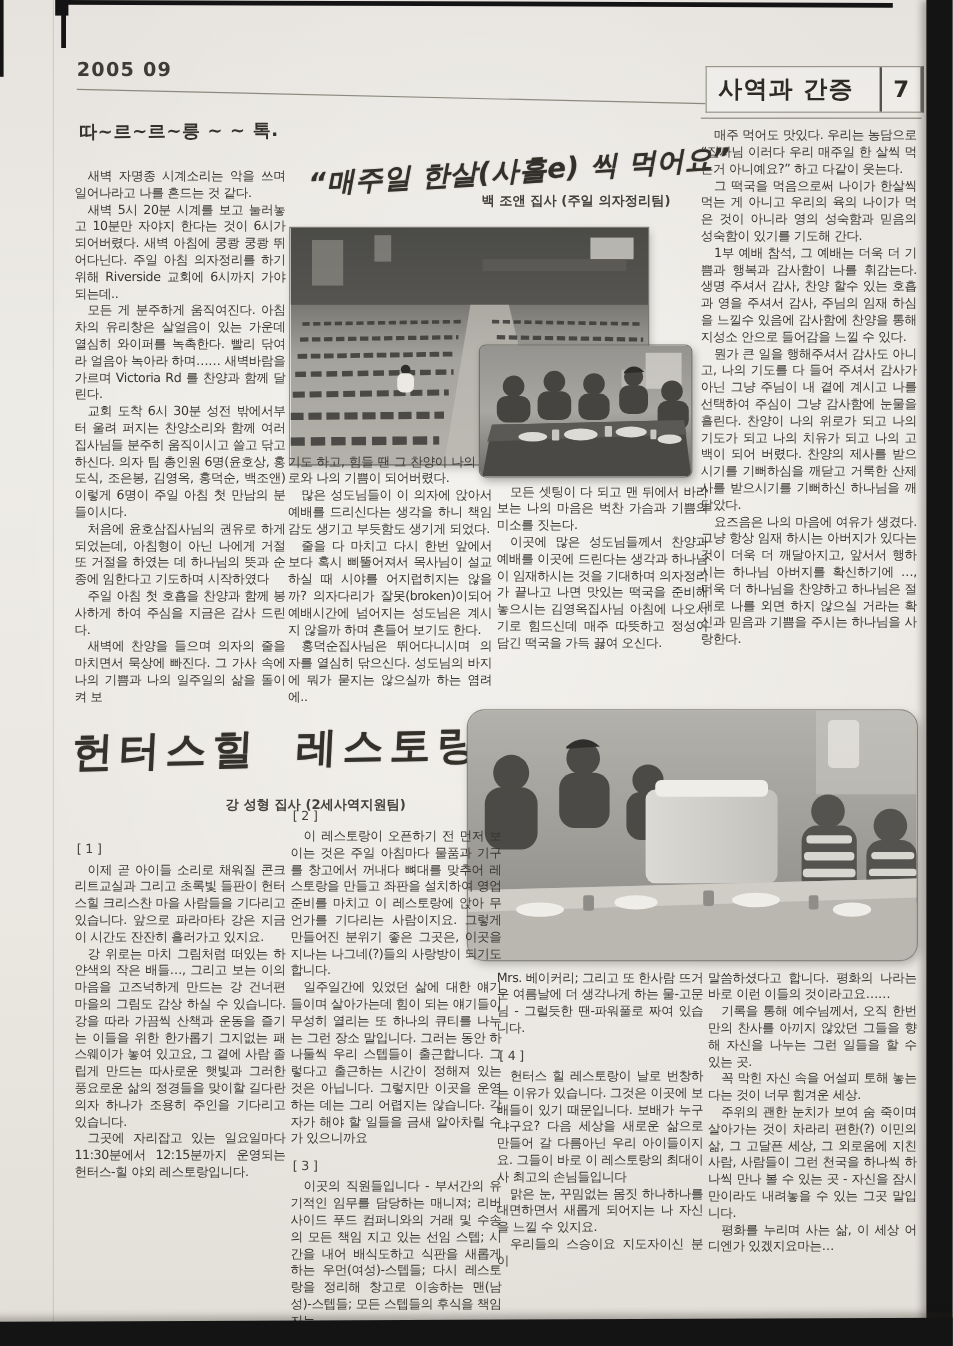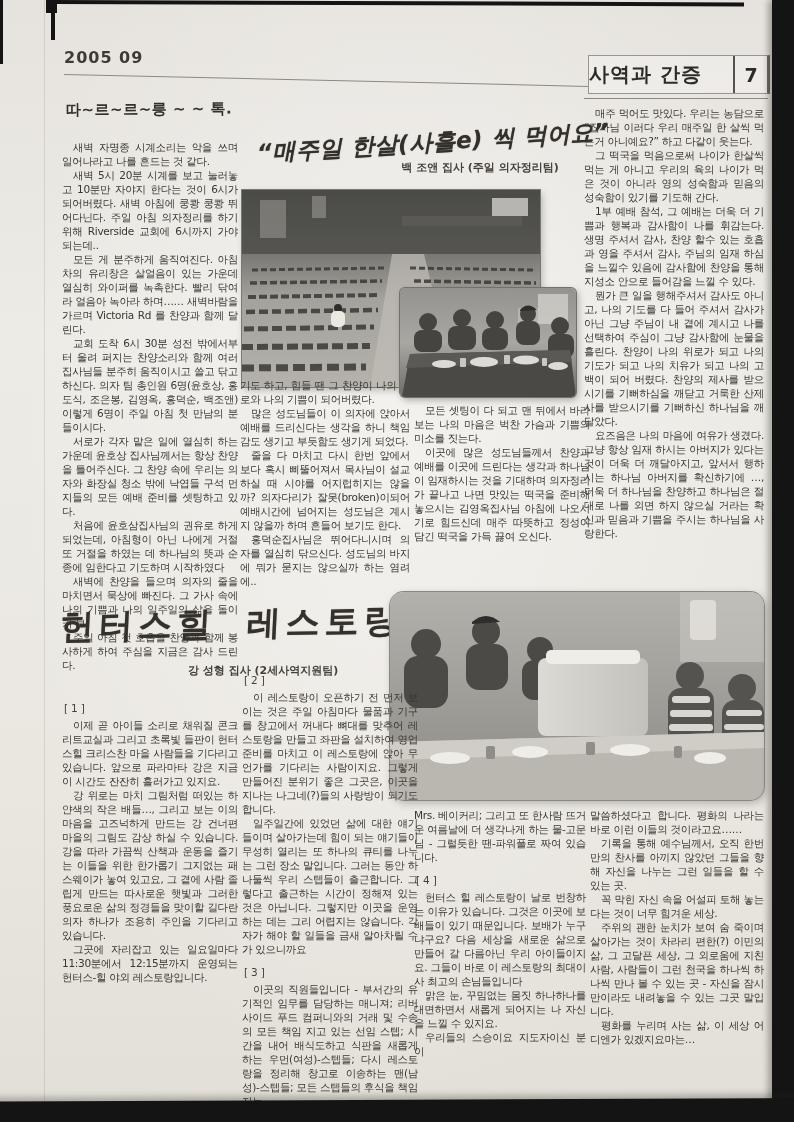--- a/index.html
+++ b/index.html
@@ -15,21 +15,21 @@
   .edge-right{right:0;top:0;width:22px;height:100%;box-shadow:-4px 0 6px rgba(40,35,30,.35);}
   .edge-bottom{left:-10px;bottom:0;width:820px;height:24px;transform:rotate(-.25deg);transform-origin:right bottom;box-shadow:0 -4px 6px rgba(40,35,30,.3);}
   .corner-tl{left:46px;top:0;width:11px;height:13px;}
   .notch-tl{left:51px;top:0;width:4px;height:40px;}
   .edge-left-sliver{left:0;top:0;width:3px;height:64px;}
   .crease{position:absolute;left:44px;top:0;width:1px;height:100%;background:rgba(110,104,94,.18);z-index:1;}
   
   .issue{position:absolute;left:64px;top:48px;font-size:16px;font-weight:600;letter-spacing:1px;color:#3e3b36;}
   .rule1{position:absolute;left:64px;top:74px;width:524px;height:1px;background:#8d897f;transform:rotate(1.3deg);transform-origin:left center;}
   .section-box{position:absolute;left:588px;top:55px;width:178px;height:37px;border:1px solid #9a968c;border-right:3px solid #6d6a63;display:flex;align-items:center;background:rgba(255,255,255,.25);}
-  .section-title{flex:1;text-align:left;padding-right:12px;font-size:20px;font-weight:bold;color:#2e2b26;letter-spacing:1px;}
+  .section-title{flex:1;text-align:center;padding-right:12px;font-size:20px;font-weight:bold;color:#2e2b26;letter-spacing:1px;}
   .page-num{width:32px;border-left:2px solid #55524c;text-align:center;font-size:19px;font-weight:bold;color:#2e2b26;align-self:stretch;display:flex;align-items:center;justify-content:center;}
   .rule2{position:absolute;left:584px;top:98px;width:184px;height:1px;background:#8d897f;}
   
   .col{position:absolute;font-size:10.5px;line-height:14px;letter-spacing:-.3px;text-align:justify;color:#3a3630;z-index:2;}
   .col p{margin:0;text-indent:11px;}
   .col p.cont{text-indent:0;}
   .col p.marker{text-indent:2px;letter-spacing:3px;margin:9px 0 3px;color:#45413a;}
   .byline{position:absolute;font-size:11px;font-weight:600;color:#45413b;z-index:2;}
   
   .sound-title{position:absolute;left:66px;top:100px;width:190px;font-size:15px;font-weight:bold;letter-spacing:.5px;color:#34312b;transform:rotate(-.5deg);z-index:2;}
@@ -151,24 +151,23 @@
         <rect x="142" y="70" width="5" height="8" rx="1"></rect>
       </g>
     </svg>
   </div>
 
   <div class="col" style="left:62px;top:140px;width:176px;">
     <p>새벽 자명종 시계소리는 악을 쓰며 일어나라고 나를 흔드는 것 같다.</p>
     <p>새벽 5시 20분 시계를 보고 눌러놓고 10분만 자야지 한다는 것이 6시가 되어버렸다. 새벽 아침에 쿵쾅 쿵쾅 뛰어다닌다. 주일 아침 의자정리를 하기 위해 Riverside 교회에 6시까지 가야 되는데..</p>
     <p>모든 게 분주하게 움직여진다. 아침 차의 유리창은 살얼음이 있는 가운데 열심히 와이퍼를 녹촉한다. 빨리 닦여라 얼음아 녹아라 하며…… 새벽바람을 가르며 Victoria Rd 를 찬양과 함께 달린다.</p>
     <p>교회 도착 6시 30분 성전 밖에서부터 울려 퍼지는 찬양소리와 함께 여러 집사님들 분주히 움직이시고 쓸고 닦고 하신다. 의자 팀 총인원 6명(윤호상, 홍도식, 조은봉, 김영옥, 홍덕순, 백조앤) 이렇게 6명이 주일 아침 첫 만남의 분들이시다.</p>
-    <p>서로가 각자 맡은 일에 열심히 하는 가운데 윤호상 집사님께서는 항상 찬양을 틀어주신다. 그 찬양 속에 우리는 의자와 화장실 청소 밖에 낙엽들 구석 먼지들의 모든 예배 준비를 셋팅하고 있다.</p>
     <p>처음에 윤호삼집사님의 권유로 하게 되었는데, 아침형이 아닌 나에게 거절 또 거절을 하였는 데 하나님의 뜻과 순종에 임한다고 기도하며 시작하였다</p>
+    <p>주일 아침 첫 호흡을 찬양과 함께 봉사하게 하여 주심을 지금은 감사 드린다.</p>
     <p>새벽에 찬양을 들으며 의자의 줄을 마치면서 묵상에 빠진다. 그 가사 속에 나의 기쁨과 나의 일주일의 삶을 돌이켜 보</p>
-    <p>주일 아침 첫 호흡을 찬양과 함께 봉사하게 하여 주심을 지금은 감사 드린다.</p>
   </div>
 
   <div class="col" style="left:240px;top:378px;width:170px;">
     <p class="cont">기도 하고, 힘들 땐 그 찬양이 나의 위로와 나의 기쁨이 되어버렸다.</p>
     <p>많은 성도님들이 이 의자에 앉아서 예배를 드리신다는 생각을 하니 책임감도 생기고 부듯함도 생기게 되었다.</p>
     <p>줄을 다 마치고 다시 한번 앞에서 보다 혹시 삐뚤어져서 목사님이 설교하실 때 시야를 어지럽히지는 않을까? 의자다리가 잘못(broken)이되어 예배시간에 넘어지는 성도님은 계시지 않을까 하며 흔들어 보기도 한다.</p>
     <p>홍덕순집사님은 뛰어다니시며 의자를 열심히 닦으신다. 성도님의 바지에 뭐가 묻지는 않으실까 하는 염려에..</p>
   </div>
 
   <div class="col" style="left:414px;top:403px;width:176px;">

